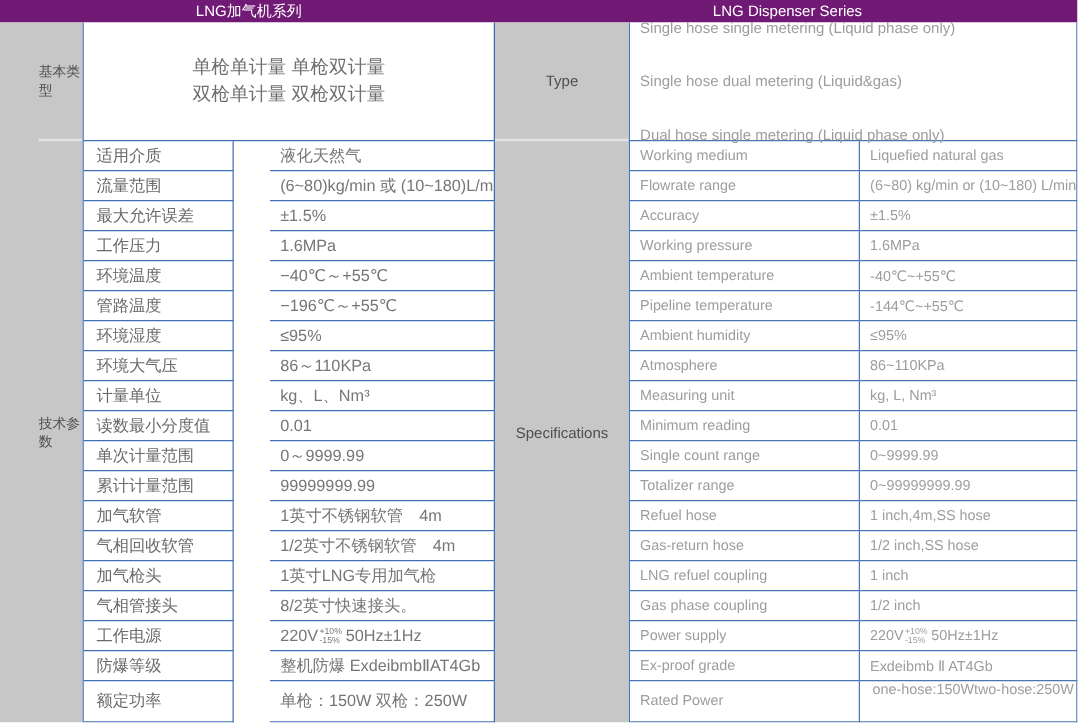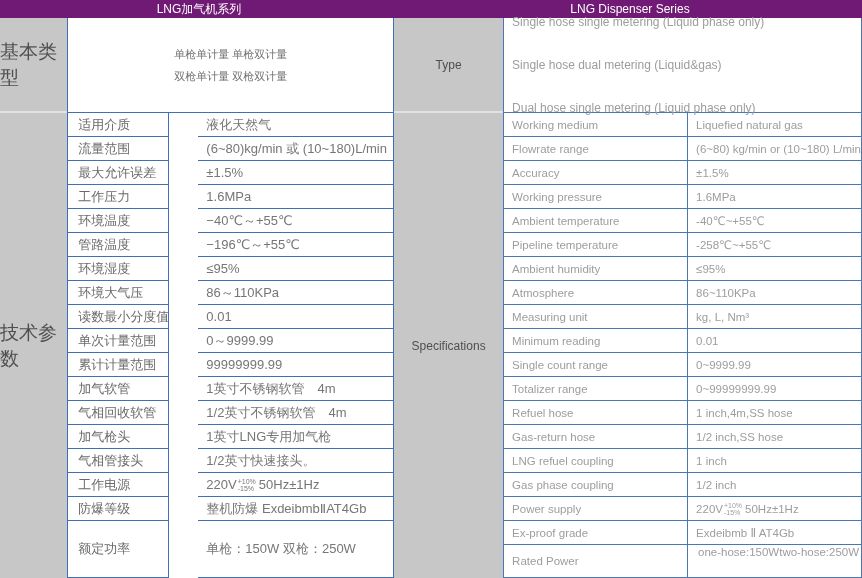--- a/index.html
+++ b/index.html
@@ -12,43 +12,43 @@
   .hdr { color: #fff; font-size: 12px; display: flex; align-items: center; justify-content: center; }
   .hdr.cn { width: 398px; }
   .hdr.en { width: 464px; }
 
   .body { flex: 1; display: flex; min-height: 0; }
 
   
   .colA { width: 68px; background: #c7c7c7; display: flex; flex-direction: column; }
   .colD { width: 110px; background: #c7c7c7; display: flex; flex-direction: column; }
   .glabel { display: flex; align-items: center; justify-content: center; color: #4f4f4f; }
-  .colA .glabel { font-size: 19px; }
+  .colA .glabel { font-size: 11px; margin-left: 31px; }
   .colD .glabel { font-size: 12px; }
   .glabel.top { height: 95px; border-bottom: 2px solid #e2e2e2; }
   .glabel.bottom { flex: 1; }
 
   
   .col-cn { width: 330px; display: flex; flex-direction: column; border-left: 1px solid #4070b4; background: #fff; }
   .basic-cn { height: 95px; flex: 0 0 95px; border-right: 1px solid #4070b4; border-bottom: 1px solid #4070b4;
     display: flex; flex-direction: column; align-items: center; justify-content: center;
-    color: #6f6f6f; font-size: 11px; line-height: 22px; }
+    color: #6f6f6f; font-size: 15px; line-height: 22px; }
   
   .col-en { flex: 1; display: flex; flex-direction: column; border-left: 1px solid #4b76b4; background: #fff; }
   .basic-en { height: 95px; flex: 0 0 95px; border-right: 1px solid #4b76b4; border-bottom: 1px solid #4b76b4;
     display: flex; flex-direction: column; justify-content: center; padding-left: 8px;
     color: #9d9d9d; font-size: 12px; line-height: 19px; gap: 24px; }
 
   .rows { flex: 1; display: flex; flex-direction: column; min-height: 0; }
   .trow { display: flex; height: 24px; flex: 0 0 24px; }
   .trow:last-child { flex: 1 1 auto; height: auto; }
   .cell { display: flex; align-items: center; overflow: hidden; white-space: nowrap; }
   .col-cn .cell { border-right: 1px solid #4070b4; border-bottom: 1px solid #4070b4; font-size: 13px; }
   .col-en .cell { border-right: 1px solid #4b76b4; border-bottom: 1px solid #4b76b4; font-size: 11.5px; }
-  .cn-name { width: 101px; padding-left: 10px; color: #6a6a6a; }
+  .cn-name { width: 120px; padding-left: 10px; color: #6a6a6a; }
   .cn-val  { flex: 1; padding-left: 8px; color: #767676; margin-left: 29px; }
   .en-name { width: 184px; padding-left: 8px; color: #9d9d9d; }
   .en-val  { flex: 1; padding-left: 8px; color: #9d9d9d; }
   .cell.multi { flex-direction: row; align-items: flex-start; justify-content: center; }
   .cell.multi .line { line-height: 15px; }
   .stack { display: inline-flex; flex-direction: column; font-size: 7px; line-height: 7px; margin: 0 3px 0 1px; }
 </style>
 </head>
 <body>
 
@@ -98,20 +98,24 @@
           </div>
           <div class="trow">
             <div class="cell cn-name">环境湿度</div>
             <div class="cell cn-val">≤95%</div>
           </div>
           <div class="trow">
             <div class="cell cn-name">环境大气压</div>
             <div class="cell cn-val">86～110KPa</div>
           </div>
           <div class="trow">
+            <div class="cell cn-name">计量单位</div>
+            <div class="cell cn-val">kg、L、Nm³</div>
+          </div>
+          <div class="trow">
             <div class="cell cn-name">读数最小分度值</div>
             <div class="cell cn-val">0.01</div>
           </div>
           <div class="trow">
             <div class="cell cn-name">单次计量范围</div>
             <div class="cell cn-val">0～9999.99</div>
           </div>
           <div class="trow">
             <div class="cell cn-name">累计计量范围</div>
             <div class="cell cn-val">99999999.99</div>
@@ -123,21 +127,21 @@
           <div class="trow">
             <div class="cell cn-name">气相回收软管</div>
             <div class="cell cn-val">1/2英寸不锈钢软管　4m</div>
           </div>
           <div class="trow">
             <div class="cell cn-name">加气枪头</div>
             <div class="cell cn-val">1英寸LNG专用加气枪</div>
           </div>
           <div class="trow">
             <div class="cell cn-name">气相管接头</div>
-            <div class="cell cn-val">1/2英寸快速接头。</div>
+            <div class="cell cn-val">8/2英寸快速接头。</div>
           </div>
           <div class="trow">
             <div class="cell cn-name">工作电源</div>
             <div class="cell cn-val">
               <span>220V</span>
               <span class="stack">
                 <span>+10%</span>
                 <span>-15%</span>
               </span>
               <span>50Hz±1Hz</span>
@@ -181,21 +185,21 @@
           <div class="trow">
             <div class="cell en-name">Working pressure</div>
             <div class="cell en-val">1.6MPa</div>
           </div>
           <div class="trow">
             <div class="cell en-name">Ambient temperature</div>
             <div class="cell en-val">-40℃~+55℃</div>
           </div>
           <div class="trow">
             <div class="cell en-name">Pipeline temperature</div>
-            <div class="cell en-val">-258℃~+55℃</div>
+            <div class="cell en-val">-144℃~+55℃</div>
           </div>
           <div class="trow">
             <div class="cell en-name">Ambient humidity</div>
             <div class="cell en-val">≤95%</div>
           </div>
           <div class="trow">
             <div class="cell en-name">Atmosphere</div>
             <div class="cell en-val">86~110KPa</div>
           </div>
           <div class="trow">

